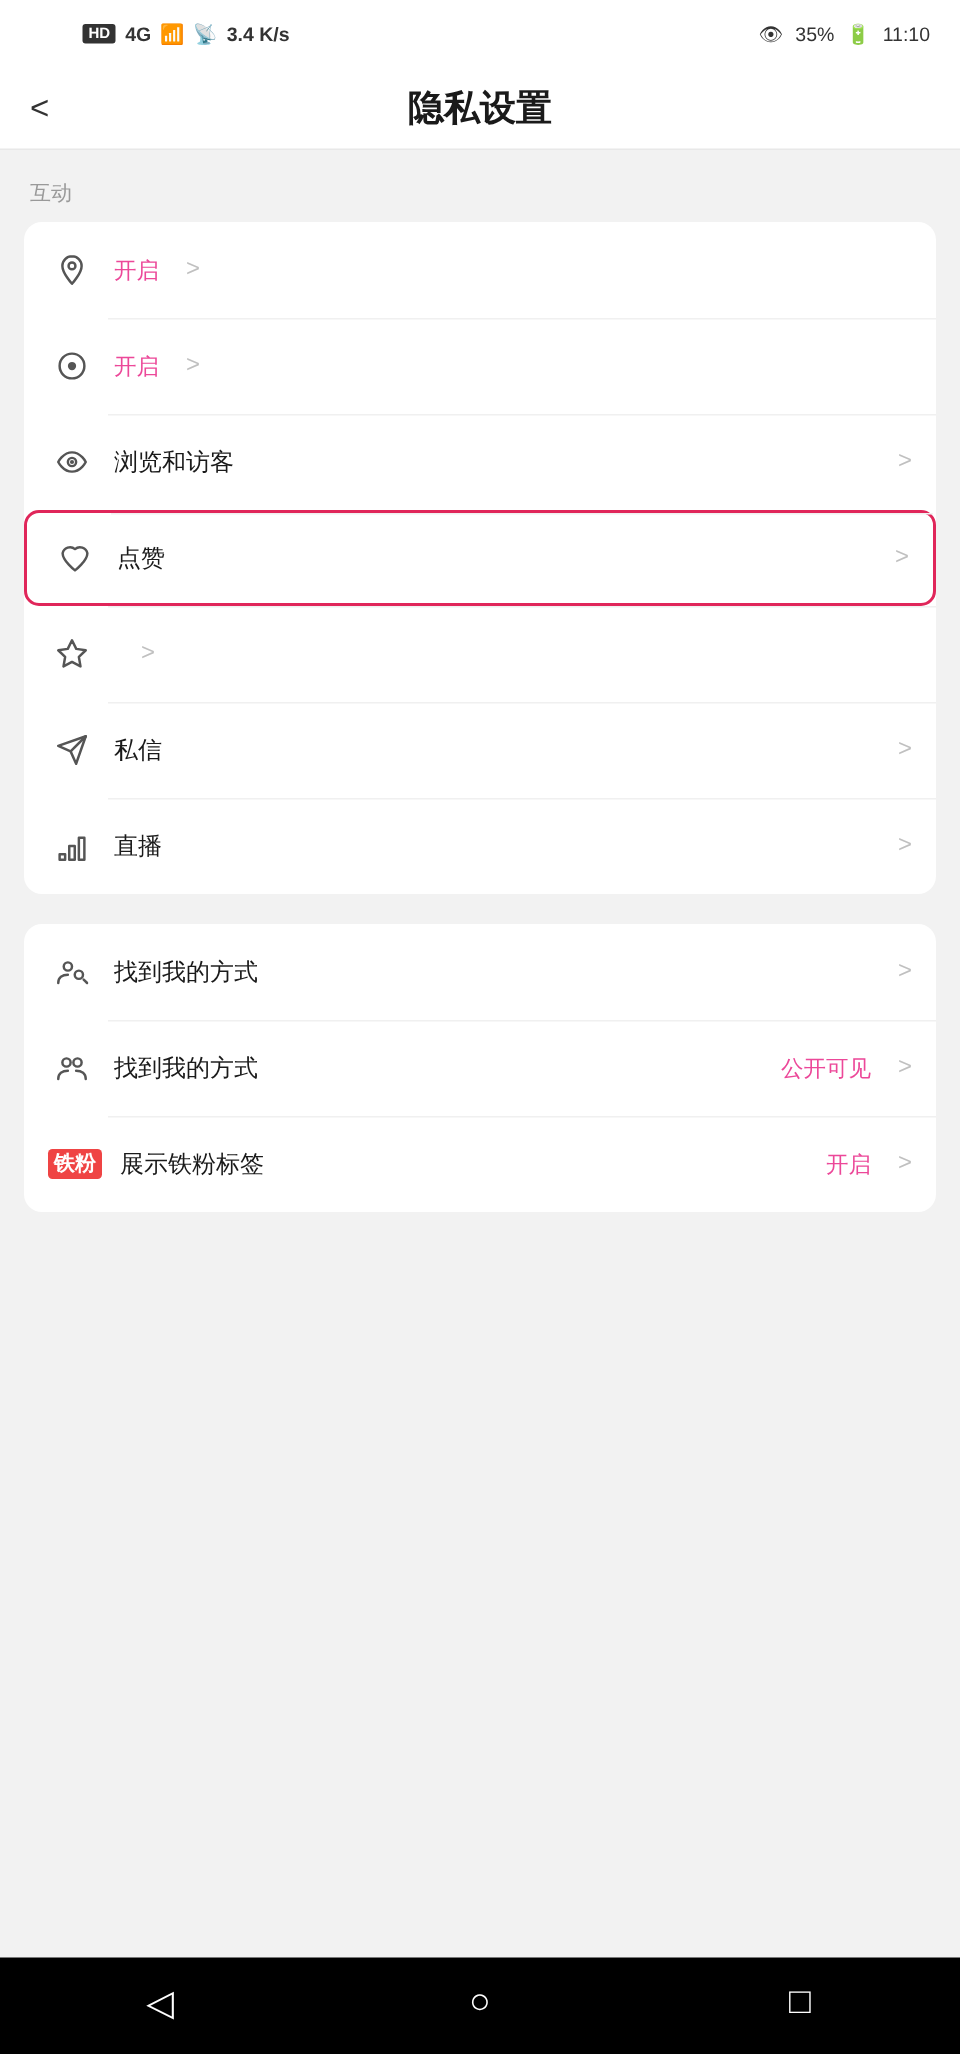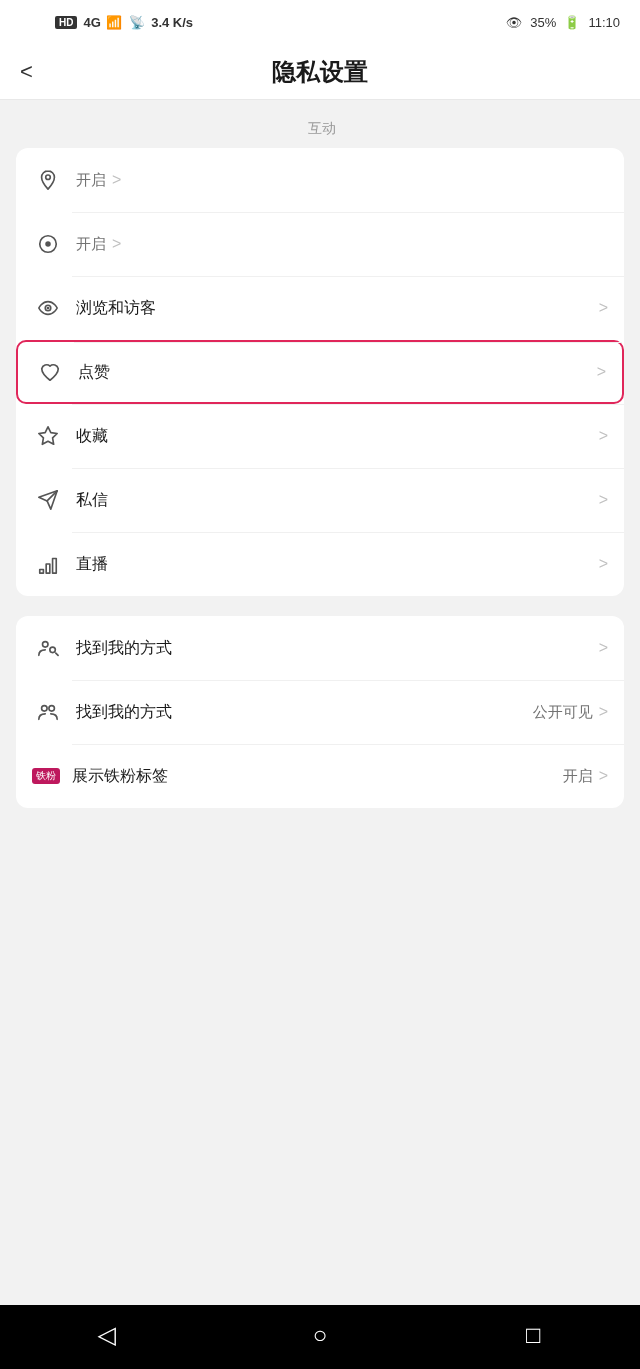--- a/index.html
+++ b/index.html
@@ -77,21 +77,20 @@
       padding: 20px 16px;
       background: #f2f2f2;
     }
 
     
     .section-label {
       font-size: 14px;
       color: #999;
       margin-bottom: 10px;
       padding-left: 4px;
-      text-align: center;
     }
 
     
     .card {
       background: #ffffff;
       border-radius: 12px;
       margin-bottom: 20px;
       overflow: hidden;
     }
 
@@ -124,22 +123,22 @@
       color: #555;
       flex-shrink: 0;
     }
     .menu-item-label {
       flex: 1;
       font-size: 16px;
       color: #1a1a1a;
     }
     .menu-item-value {
       font-size: 15px;
-      color: #737373;
-      margin-right: 6px;
+      color: #ec4899;
+      margin-right: 18px;
     }
     .menu-item-arrow {
       font-size: 16px;
       color: #c0c0c0;
     }
 
     
     .menu-item-highlighted {
       border: 2.5px solid #e0265a;
       border-radius: 10px;
@@ -170,24 +169,24 @@
     svg {
       width: 22px;
       height: 22px;
       fill: none;
       stroke: #555;
       stroke-width: 1.8;
       stroke-linecap: round;
       stroke-linejoin: round;
     }
     .iron-fan-badge {
-      background: #be185d;
+      background: #ef4444;
       color: #fff;
-      font-size: 10px;
-      font-weight: 400;
+      font-size: 14px;
+      font-weight: 700;
       padding: 1px 4px;
       border-radius: 3px;
       display: inline-block;
       margin-right: 12px;
       flex-shrink: 0;
     }
   </style>
 </head>
 <body>
 
@@ -263,21 +262,20 @@
       <span class="menu-item-value"></span>
       <span class="menu-item-arrow">&gt;</span>
     </div>
 
     <div class="menu-item">
       <div class="menu-item-icon">
         <svg viewBox="0 0 24 24">
             <polygon points="12,2 15.09,8.26 22,9.27 17,14.14 18.18,21.02 12,17.77 5.82,21.02 7,14.14 2,9.27 8.91,8.26"></polygon>
           </svg>
       </div>
-      <span class="menu-item-label">收藏</span>
       <span class="menu-item-value"></span>
       <span class="menu-item-arrow">&gt;</span>
     </div>
 
     <div class="menu-item">
       <div class="menu-item-icon">
         <svg viewBox="0 0 24 24">
             <line x1="22" y1="2" x2="11" y2="13"></line>
             <polygon points="22,2 15,22 11,13 2,9"></polygon>
           </svg>

